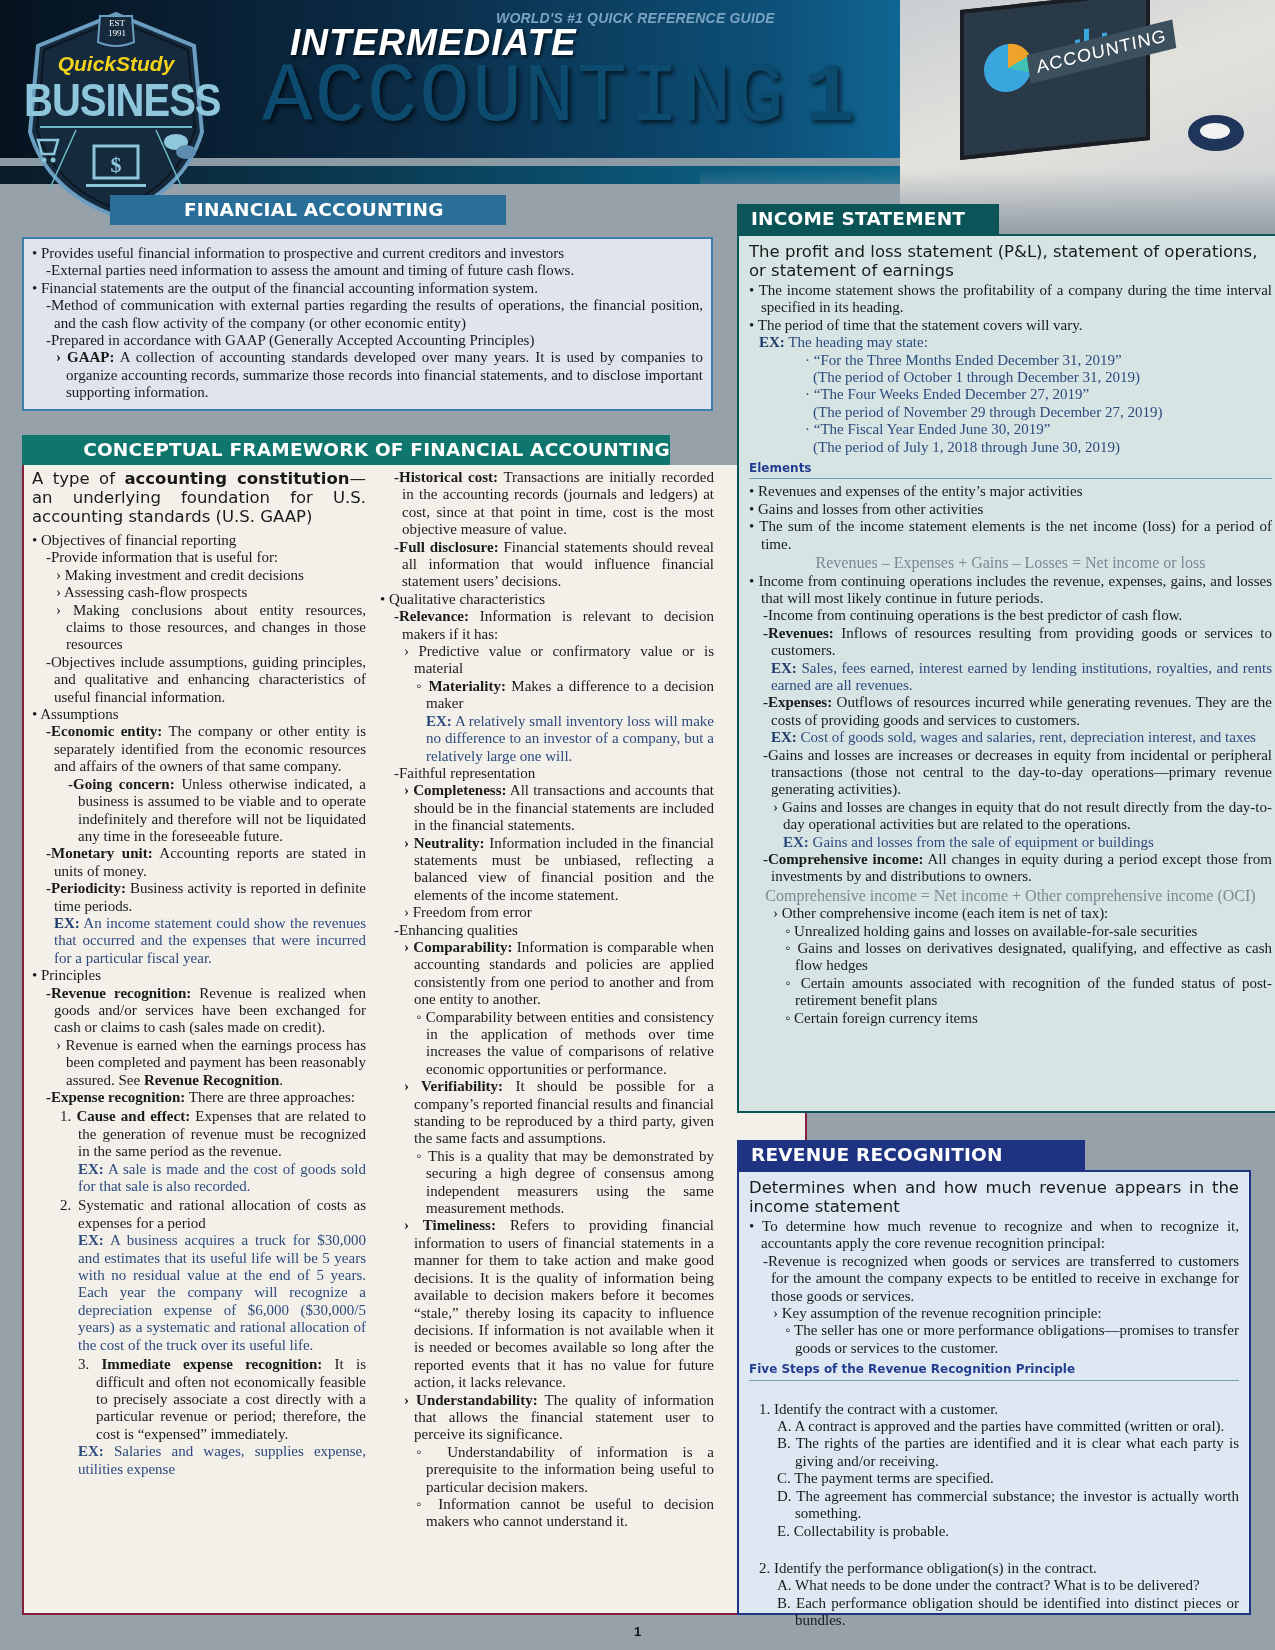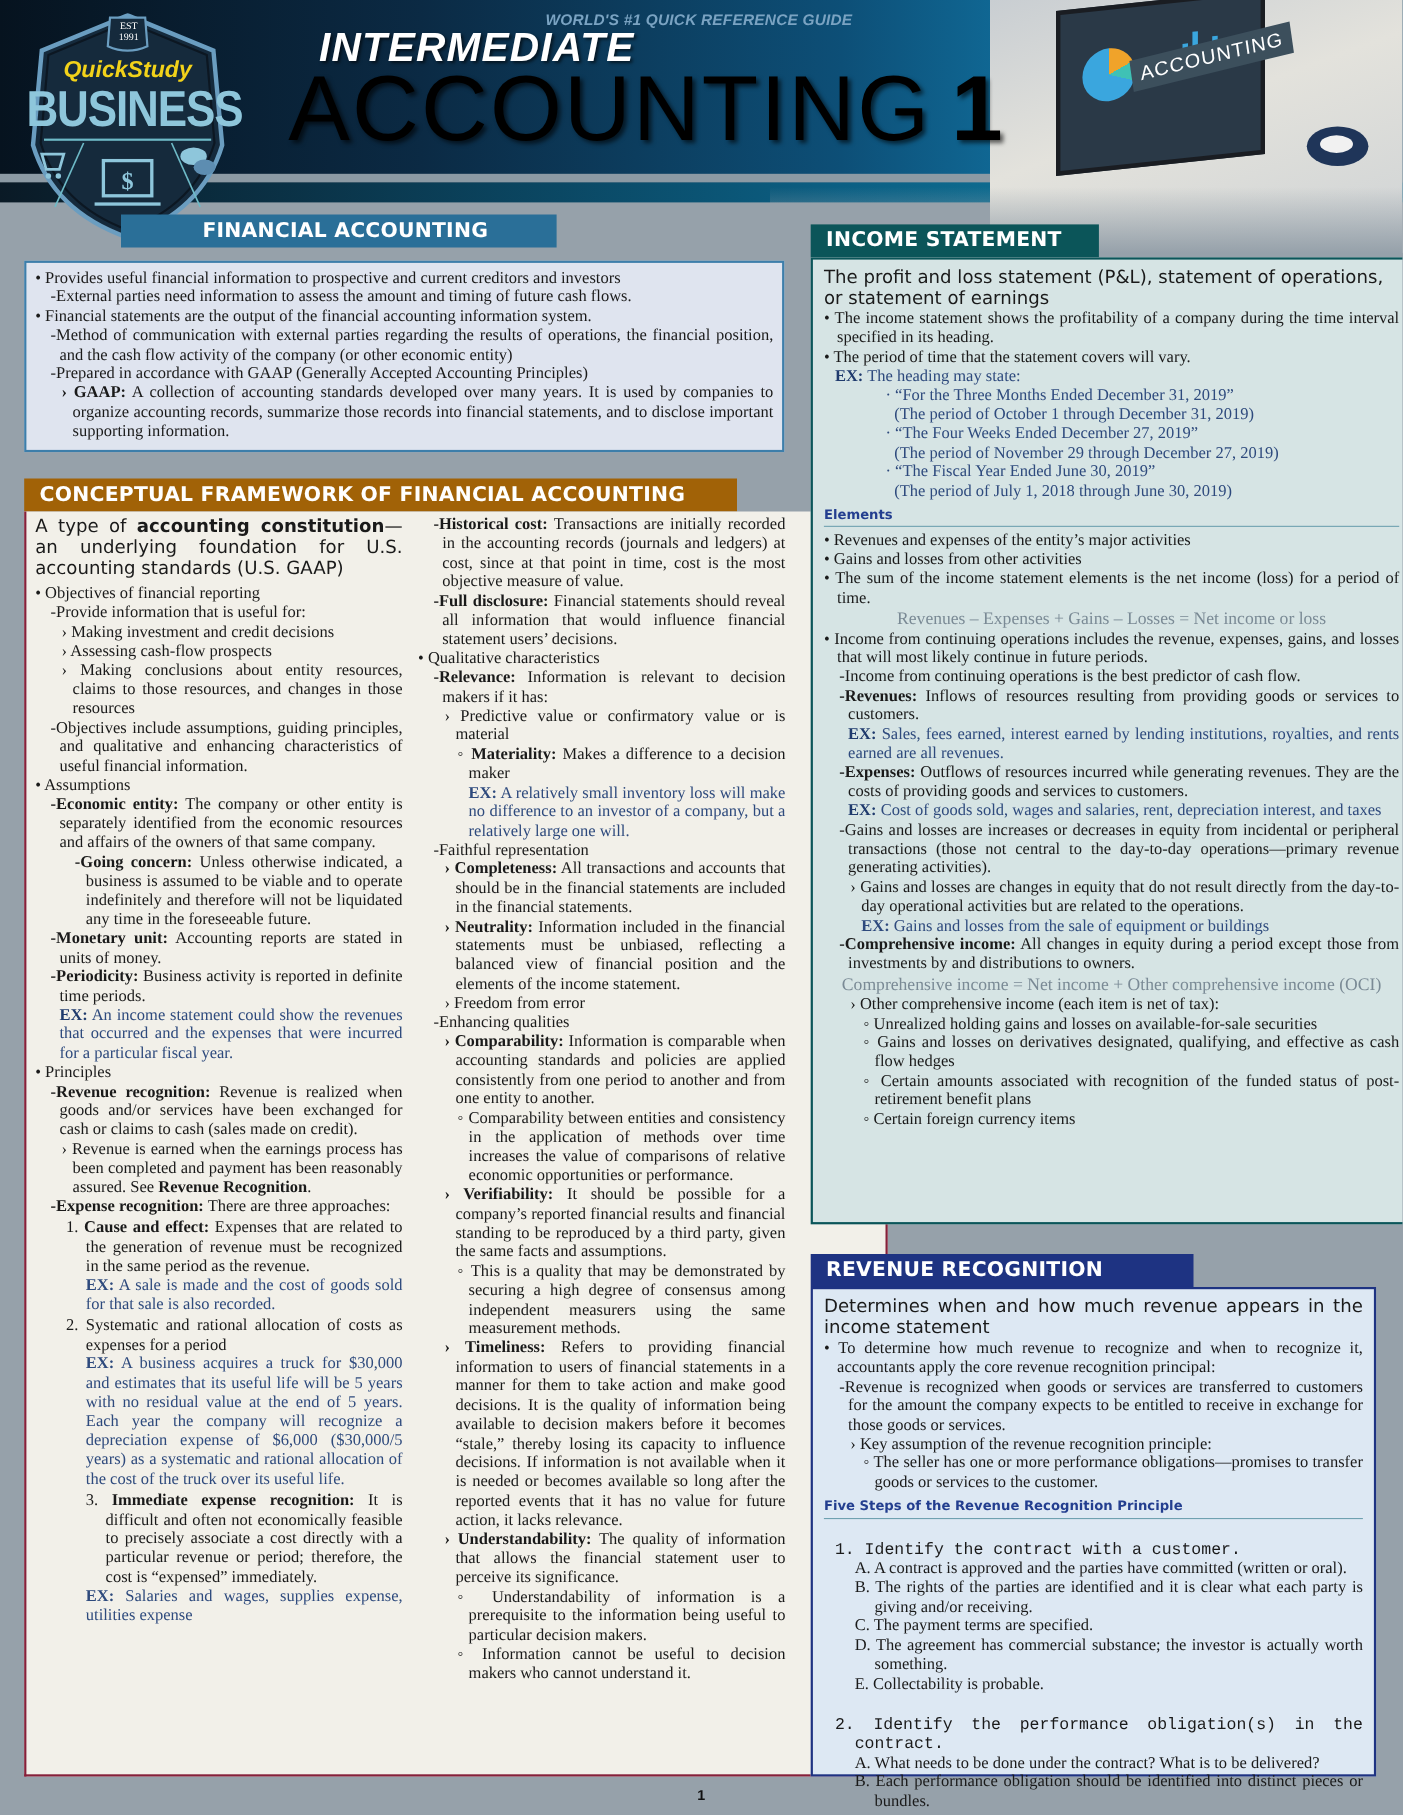--- a/index.html
+++ b/index.html
@@ -6,21 +6,21 @@
   html, body { width: 1275px; height: 1650px; }
   body { background: #96a1aa; font-family: "Liberation Serif", serif; color: #1a1a1a; position: relative; overflow: hidden; }
 
   
   .banner { position: absolute; left: 0; top: 0; width: 1275px; height: 180px;
     background: linear-gradient(90deg, #06131f 0%, #0b2a44 30%, #0d4f77 60%, #127bab 80%, #5c8fa8 100%); overflow: hidden; }
   .banner-stripe { position: absolute; left: 0; top: 158px; width: 1275px; height: 8px; background: #8c9aa4; }
   .banner-stripe2 { position: absolute; left: 0; top: 166px; width: 1275px; height: 18px; background: linear-gradient(90deg, #0a1a26 0%, #0b5f83 60%, #1689ad 100%); }
   .tagline { position: absolute; left: 496px; top: 10px; font-family: "Liberation Sans", sans-serif; font-weight: bold; font-style: italic; font-size: 14px; color: #7aa3c2; letter-spacing: 0.2px; }
   .title-top { position: absolute; left: 290px; top: 22px; font-family: "Liberation Sans", sans-serif; font-weight: bold; font-style: italic; font-size: 37px; color: #ffffff; letter-spacing: 1px; text-shadow: 2px 2px 3px rgba(0,0,0,0.6); }
-  .title-main { position: absolute; left: 262px; top: 50px; font-family: Liberation Sans, sans-serif; font-size: 84px; color: #000000; letter-spacing: 2px; text-shadow: 3px 3px 4px rgba(0,0,0,0.6); }
+  .title-main { position: absolute; left: 262px; top: 50px; font-family: Liberation Mono, monospace; font-size: 84px; color: #0c4a6e; letter-spacing: 2px; text-shadow: 3px 3px 4px rgba(0,0,0,0.6); }
   .title-num { font-weight: bold; margin-left: 18px; }
 
   
   .photo { position: absolute; left: 900px; top: 0; width: 375px; height: 230px;
     background: linear-gradient(160deg, #c9ced2 0%, #e3e2dc 45%, #cfd3d5 100%); overflow: hidden; }
   .photo-fade { position: absolute; left: 700px; top: 170px; width: 575px; height: 60px; background: linear-gradient(180deg, rgba(150,161,170,0) 0%, #96a1aa 100%); }
   .monitor { position: absolute; left: 960px; top: 0; width: 190px; height: 150px; background: #2a3947; border: 4px solid #1a1d22; transform: skewY(-6deg); }
   .monitor-pie { position: absolute; left: 20px; top: 35px; width: 48px; height: 48px; border-radius: 50%; background: conic-gradient(#f0a32a 0 18%, #3fc1b5 18% 30%, #3aa6de 30% 100%); }
   .monitor-bars { position: absolute; right: 20px; top: 20px; width: 60px; height: 40px; display: flex; align-items: flex-end; gap: 4px; }
   .monitor-bars span { display: block; width: 5px; background: #3aa6de; }
@@ -31,21 +31,21 @@
   
   .logo { position: absolute; left: 24px; top: 12px; width: 184px; height: 206px; }
   .logo-shield { position: absolute; left: 0; top: 0; width: 184px; height: 206px; }
   .logo-est { position: absolute; left: 78px; top: 6px; width: 30px; text-align: center; font-size: 9px; color: #ffffff; line-height: 10px; }
   .logo-qs { position: absolute; left: 0; top: 40px; width: 184px; text-align: center; font-family: "Liberation Sans", sans-serif; font-weight: bold; font-style: italic; font-size: 21px; color: #f2d21a; }
   .logo-biz { position: absolute; left: 0; top: 66px; width: 184px; text-align: center; font-family: "Liberation Sans", sans-serif; font-weight: bold; font-size: 40px; color: #8ec6db; letter-spacing: -1px; transform: scaleY(1.15); }
 
   
   .tab { position: absolute; height: 30px; font-family: "DejaVu Sans", sans-serif; font-weight: bold; font-size: 18.5px; color: #ffffff; padding-left: 14px; line-height: 30px; letter-spacing: 0.2px; }
   .tab-fa { left: 110px; top: 195px; width: 396px; background: #2a6f98; padding-left: 74px; }
-  .tab-cf { left: 22px; top: 435px; width: 648px; background: #a16207; }
+  .tab-cf { left: 22px; top: 435px; width: 648px; background: #0f766e; text-align: right; }
   .tab-is { left: 737px; top: 204px; width: 262px; background: #0b5559; }
   .tab-rr { left: 737px; top: 1140px; width: 348px; background: #1e3382; }
 
   
   .panel { position: absolute; font-size: 15px; line-height: 17.4px; }
   .panel-fa { left: 22px; top: 237px; width: 691px; height: 174px; background: #dfe4ef; border: 2px solid #3d7eaa; padding: 6px 8px; }
   .panel-cf { left: 22px; top: 465px; width: 785px; height: 1150px; background: #f2f0e9; border: 2px solid #86203a; border-top: none; padding: 4px 8px; }
   .panel-is { left: 737px; top: 234px; width: 547px; height: 879px; background: #d6e4e4; border: 2px solid #0b5559; padding: 6px 10px; }
   .panel-rr { left: 737px; top: 1170px; width: 514px; height: 445px; background: #dde8f3; border: 2px solid #1e3382; padding: 6px 10px; }
 
@@ -63,21 +63,21 @@
   .ex b { color: #1f3a6d; }
   .ex2 { color: #2e4a7d; padding-left: 34px; }
   .ex3 { color: #2e4a7d; padding-left: 46px; }
   .num1 { padding-left: 46px; text-indent: -18px; margin-top: 2px; }
   .num1i { padding-left: 64px; text-indent: -18px; margin-top: 2px; }
   .formula { color: #7a8a95; text-align: center; font-size: 16px; margin: 1px 0; }
   .subhead { font-family: "DejaVu Sans", sans-serif; font-weight: bold; font-size: 12px; color: #233e8f; border-bottom: 1.5px solid #6fa1b0; margin: 4px 0 4px; padding-bottom: 1px; }
   .dates { color: #2e4a7d; padding-left: 56px; }
   .dates-sub { color: #2e4a7d; padding-left: 64px; }
   .alpha { padding-left: 46px; text-indent: -18px; }
-  .num-rr { padding-left: 28px; text-indent: -18px; margin-top: 20px; font-family: Liberation Mono, monospace; }
+  .num-rr { padding-left: 28px; text-indent: -18px; margin-top: 20px; }
   .page-num { position: absolute; left: 0; top: 1624px; width: 1275px; text-align: center; font-family: "Liberation Sans", sans-serif; font-size: 13px; font-weight: bold; color: #111; }
 </style>
 </head>
 <body>
 
 <div class="banner"></div>
 <div class="banner-stripe"></div>
 <div class="banner-stripe2"></div>
 
 <div class="photo"></div>

